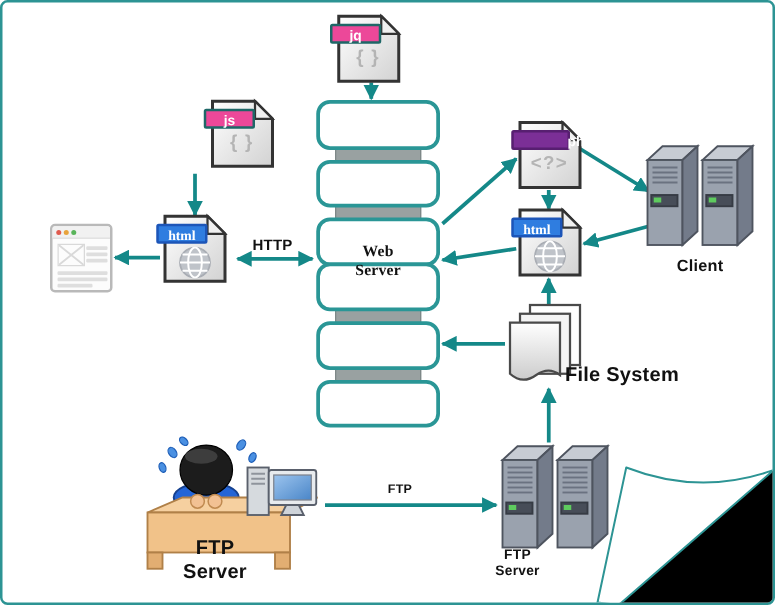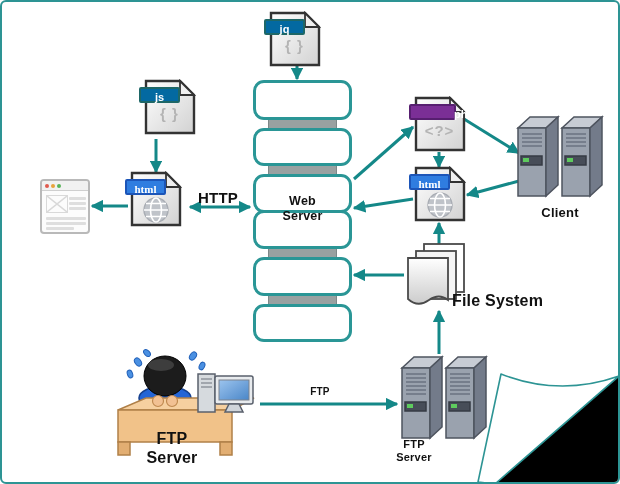--- a/index.html
+++ b/index.html
@@ -15,21 +15,21 @@
     font-size:16px;line-height:1.2;letter-spacing:.2px;
   }
   
   .ficon{position:absolute;width:54px;height:58px;}
   .ficon svg{position:absolute;left:0;top:0;}
   .banner{
     position:absolute;left:-4px;top:9px;width:41px;height:16px;line-height:16px;
     text-align:center;color:#fff;font-weight:bold;font-size:11px;
     border-radius:2px;box-sizing:border-box;border:2px solid;
   }
-  .b-teal{background:#0369a1;border-color:#1e6767;}
+  .b-teal{background:#ec4899;border-color:#1e6767;}
   .b-blue{background:#2f7de0;border-color:#1c55b8;font-family:Liberation Serif, serif;}
   .b-purple{background:#7b2f96;border-color:#571f70;padding-left:43px;}
   .glyph{
     position:absolute;left:2px;width:49px;top:27px;text-align:center;
     font-weight:bold;font-size:15px;color:#b4b4b4;letter-spacing:1px;
   }
   
   .browser{
     position:absolute;left:38px;top:177px;width:50px;height:55px;box-sizing:border-box;
     background:#fcfcfc;border:2px solid #b9b9b9;border-radius:4px;
@@ -45,21 +45,21 @@
   .stack{position:absolute;left:251px;top:78px;width:99px;height:262px;}
   .slab{
     position:absolute;left:0;width:99px;background:#fff;box-sizing:border-box;
     border:3px solid #2a9696;border-radius:11px;z-index:1;
   }
   .joint{
     position:absolute;left:15px;width:69px;height:12px;background:#99a1a1;
     border:1px solid #7e8888;box-sizing:border-box;z-index:0;
   }
   .stack .lbl{position:absolute;left:0;width:99px;top:114px;z-index:2;font-size:12.5px;}
-  .stack .lbl span{display:block;width:62px;margin:0 auto;}
+  .stack .lbl span{display:block;width:62px;margin:0 auto;font-family:Liberation Serif, serif;}
 </style>
 </head>
 <body>
 
 <div class="page">
 
   <svg class="layer">
     <defs>
       <marker id="ah" viewBox="0 0 10 10" refX="9" refY="5" markerWidth="4.2" markerHeight="4.2" orient="auto-start-reverse">
         <path d="M0,0 L10,5 L0,10 Z" fill="#148888"></path>
@@ -97,21 +97,21 @@
   <div class="ficon" style="left:266px;top:8px">
     <svg width="54" height="58">
       <path d="M3,3 L37,3 L51,17 L51,55 L3,55 Z" fill="url(#docGrad)" stroke="#333" stroke-width="2.4"></path>
       <path d="M37,3 L37,17 L51,17 Z" fill="#f0f0f0" stroke="#333" stroke-width="1.8"></path>
     </svg>
     <div class="banner b-teal">jq</div>
     <div class="glyph">{ }</div>
   </div>
 
 
-  <div class="ficon" style="left:141px;top:76px">
+  <div class="ficon" style="left:165px;top:76px">
     <svg width="54" height="58">
       <path d="M3,3 L37,3 L51,17 L51,55 L3,55 Z" fill="url(#docGrad)" stroke="#333" stroke-width="2.4"></path>
       <path d="M37,3 L37,17 L51,17 Z" fill="#f0f0f0" stroke="#333" stroke-width="1.8"></path>
     </svg>
     <div class="banner b-teal">js</div>
     <div class="glyph">{ }</div>
   </div>
 
   <div class="ficon" style="left:127px;top:168px">
     <svg width="54" height="58">
@@ -289,21 +289,21 @@
       <line x1="87" y1="31" x2="98" y2="31" stroke="#8f949c"></line>
       <line x1="87" y1="35" x2="98" y2="35" stroke="#8f949c"></line>
       <line x1="87" y1="39" x2="98" y2="39" stroke="#8f949c"></line>
       <rect x="101" y="28" width="38" height="28" rx="2" fill="#e8ebee"></rect>
       <rect x="105" y="32" width="30" height="20" fill="url(#scrGrad)" stroke="#7d828c" stroke-width="1"></rect>
       <polygon points="115,56 125,56 129,64 111,64" fill="#cfd4da"></polygon>
     </g>
   </svg>
   <div class="lbl" style="left:134px;top:427px;width:72px">FTP Server</div>
 
-  <div class="lbl" style="left:186px;top:187px;width:60px;font-size:15px">HTTP</div>
+  <div class="lbl" style="left:186px;top:187px;width:60px;font-size:12px">HTTP</div>
   <div class="lbl" style="left:288px;top:384px;width:60px;font-size:10px">FTP</div>
 
   <svg class="abs" style="left:460px;top:330px;z-index:5" width="160" height="154">
     <polygon points="160,41 28,155 161,155" fill="#000"></polygon>
     <path d="M16,150 L39,42 Q98,65 157,44 L33,152 Z" fill="#ffffff" stroke="#2d9494" stroke-width="1.6" stroke-linejoin="round"></path>
   </svg>
 
 </div>
 
 </body></html>

